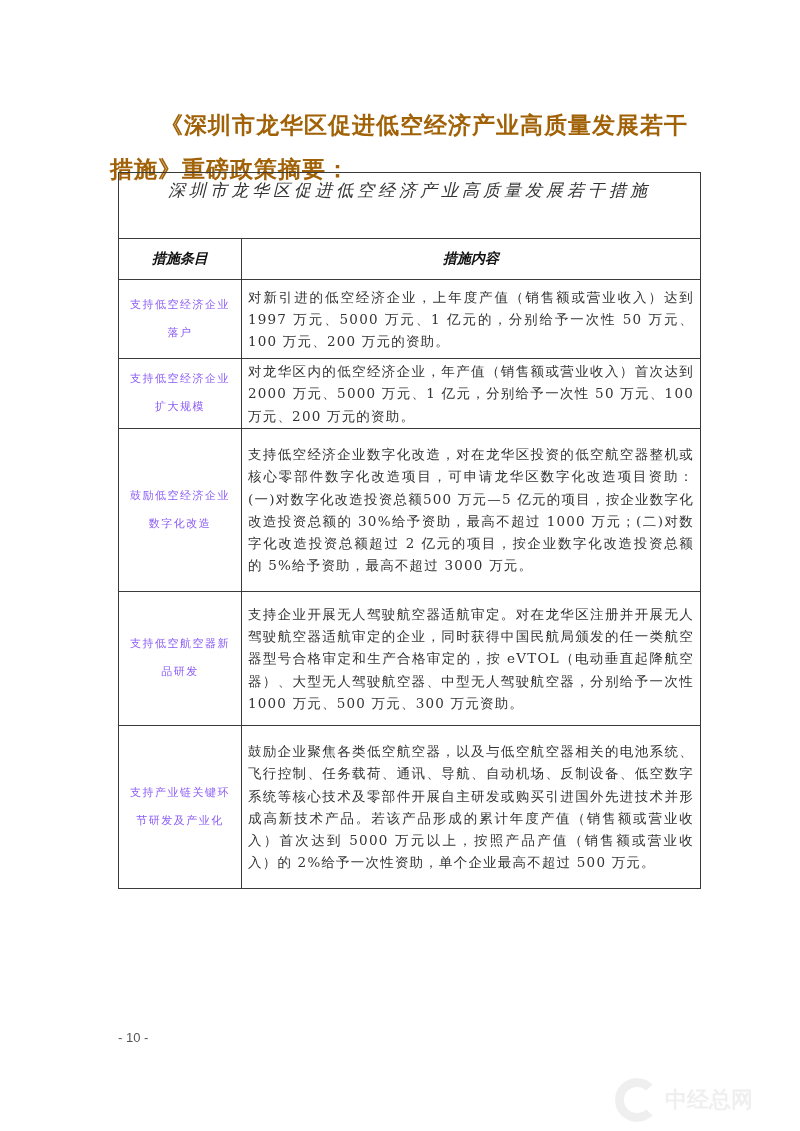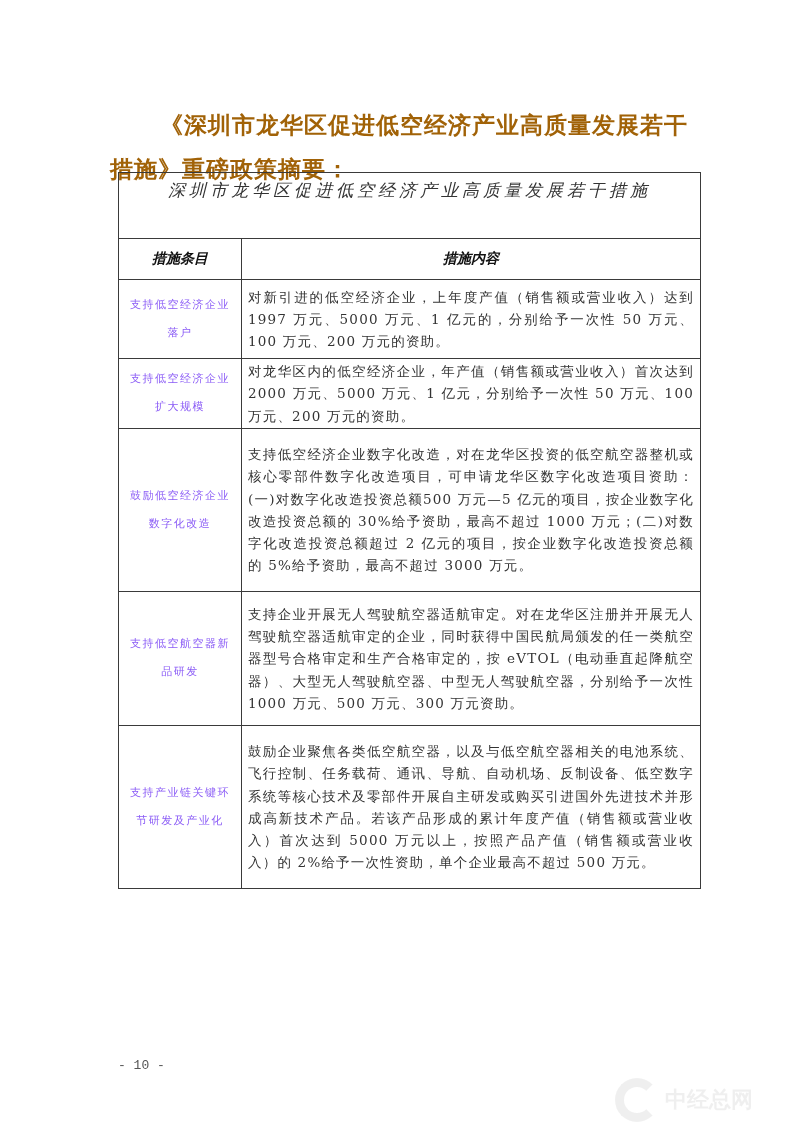--- a/index.html
+++ b/index.html
@@ -37,21 +37,21 @@
       font-size: 11px; line-height: 28px; color: #8b5cf6;
       text-align: center; padding: 0 8px !important; letter-spacing: 1.5px;
     }
     .content-cell {
       font-size: 13.5px; line-height: 22.3px; color: #333;
       text-align: justify; padding: 1px 6px 1px 6px !important;
       letter-spacing: 1.2px; vertical-align: middle;
     }
     .page-num {
       position: absolute; left: 118px; top: 1030px;
-      font-family: Liberation Mono, monospace; font-size: 13px; color: #555; margin-top: 28px;
+      font-family: Liberation Sans, sans-serif; font-size: 13px; color: #555;
     }
     .watermark {
       position: absolute; left: 615px; top: 1075px; width: 180px; height: 50px;
       opacity: 0.08; display: flex; align-items: center;
     }
     .wm-ring {
       width: 44px; height: 44px; border-radius: 50%;
       border: 9px solid #444; border-right-color: transparent; box-sizing: border-box;
     }
     .wm-text {

